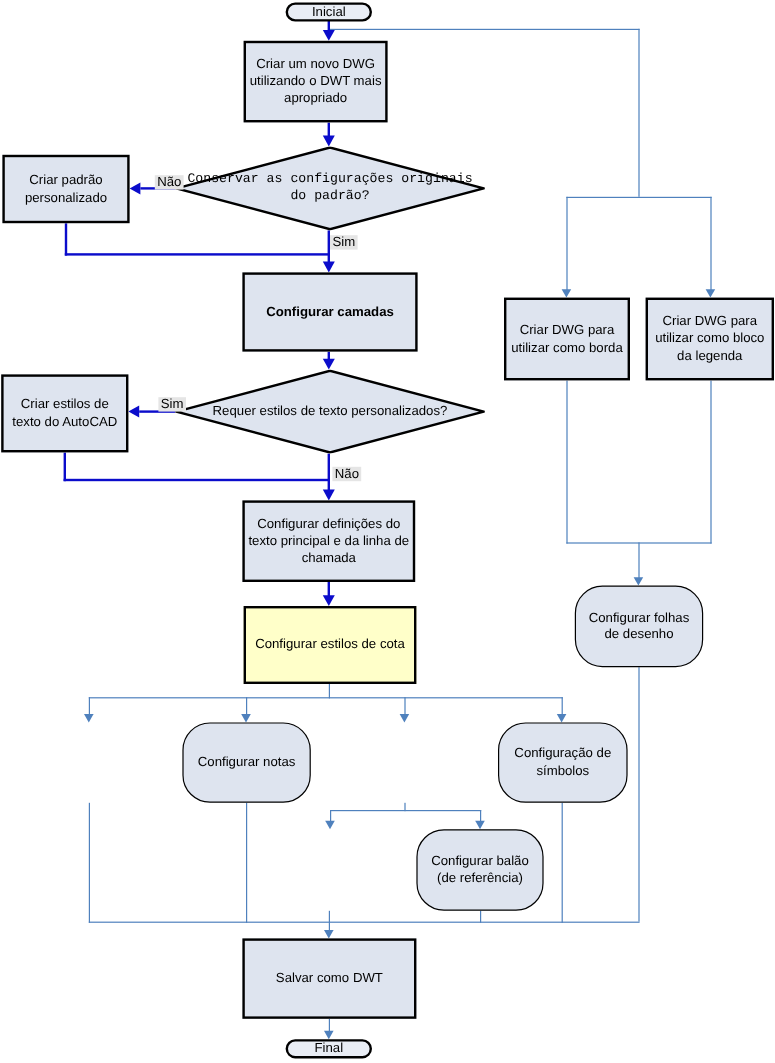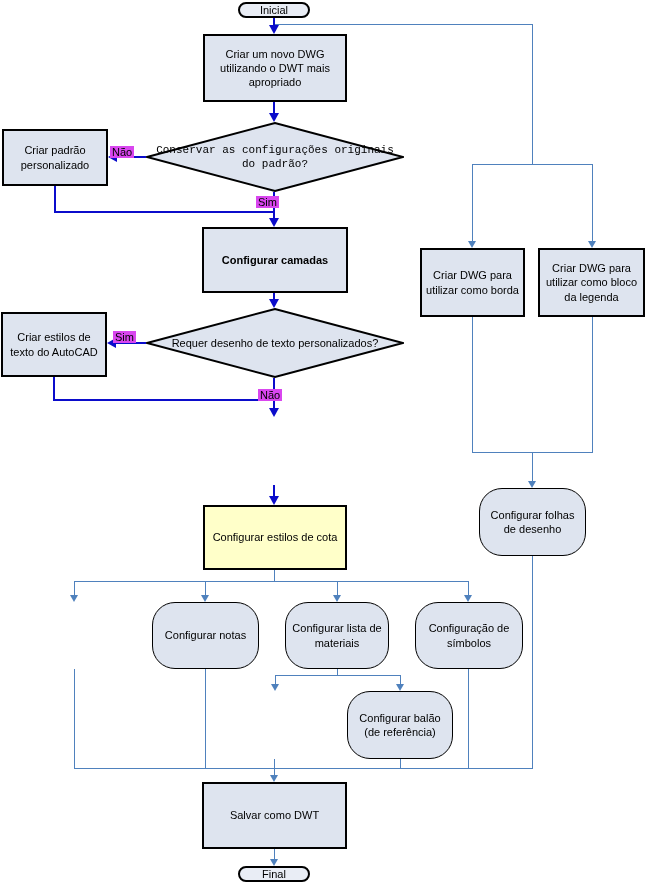--- a/index.html
+++ b/index.html
@@ -12,21 +12,21 @@
   .pill{border-radius:9px;background:#e9edf5;z-index:3;}
   .dtext{position:absolute;display:flex;align-items:center;justify-content:center;text-align:center;
          line-height:1.3;z-index:4;}
   .dsvg{position:absolute;z-index:3;}
   .ln{position:absolute;background:#4f81bd;z-index:1;}
   .flow{background:#0b0ccb;z-index:2;}
   .arr{position:absolute;width:0;height:0;z-index:2;}
   .a-down-b{border-left:5px solid transparent;border-right:5px solid transparent;border-top:9px solid #0b0ccb;}
   .a-left-b{border-top:5px solid transparent;border-bottom:5px solid transparent;border-right:9px solid #0b0ccb;}
   .a-down-s{border-left:4px solid transparent;border-right:4px solid transparent;border-top:7px solid #4f81bd;}
-  .elabel{position:absolute;background:#d946ef;padding:0 2px;z-index:5;line-height:1.1;}
+  .elabel{position:absolute;background:#e5e5e5;padding:0 2px;z-index:5;line-height:1.1;margin-left:19px;}
 </style>
 </head>
 <body>
 
 <div id="canvas">
 
   <div class="ln" style="left:274px;top:24px;width:259px;height:1px;"></div>
   <div class="ln" style="left:532px;top:24px;width:1px;height:140px;"></div>
   <div class="ln" style="left:472px;top:164px;width:121px;height:1px;"></div>
   <div class="ln" style="left:472px;top:164px;width:1px;height:78px;"></div>
@@ -89,43 +89,43 @@
   <div class="ln flow" style="left:273px;top:485px;width:2px;height:13px;"></div>
   <div class="arr a-down-b" style="left:269px;top:496px;"></div>
 
   <div class="elabel" style="left:110px;top:146px;">Não</div>
   <div class="elabel" style="left:256px;top:196px;">Sim</div>
   <div class="elabel" style="left:113px;top:331px;">Sim</div>
   <div class="elabel" style="left:258px;top:389px;">Não</div>
 
   <div class="node pill" style="left:238px;top:2px;width:72px;height:16px;">Inicial</div>
 
-  <div class="node" style="left:203px;top:34px;width:144px;height:68px;">Criar um novo DWG utilizando o DWT mais apropriado</div>
+  <div class="node" style="left:203px;top:34px;width:120px;height:68px;">Criar um novo DWG utilizando o DWT mais apropriado</div>
 
   <svg class="dsvg" style="left:146px;top:122px;" width="258" height="70" viewBox="0 0 258 70">
     <polygon points="1,35 129,1 257,35 129,69" fill="#dee4ef" stroke="#000000" stroke-width="2"></polygon>
   </svg>
   <div class="dtext" style="left:156px;top:130px;width:238px;height:54px;font-family:Liberation Mono, monospace;">Conservar as configurações originais do padrão?</div>
 
   <div class="node" style="left:2px;top:129px;width:106px;height:57px;">Criar padrão personalizado</div>
 
   <div class="node" style="left:202px;top:227px;width:146px;height:66px;font-weight:bold;">Configurar camadas</div>
 
   <svg class="dsvg" style="left:146px;top:308px;" width="258" height="70" viewBox="0 0 258 70">
     <polygon points="1,35 129,1 257,35 129,69" fill="#dee4ef" stroke="#000000" stroke-width="2"></polygon>
   </svg>
-  <div class="dtext" style="left:156px;top:316px;width:238px;height:54px;">Requer desenho de texto personalizados?</div>
+  <div class="dtext" style="left:156px;top:316px;width:238px;height:54px;">Requer estilos de texto personalizados?</div>
 
   <div class="node" style="left:1px;top:312px;width:106px;height:65px;">Criar estilos de texto do AutoCAD</div>
 
+  <div class="node" style="left:202px;top:417px;width:144px;height:68px;">Configurar definições do texto principal e da linha de chamada</div>
 
   <div class="node yellow" style="left:203px;top:505px;width:144px;height:65px;">Configurar estilos de cota</div>
 
   <div class="node thin" style="left:152px;top:602px;width:107px;height:67px;">Configurar notas</div>
-  <div class="node thin" style="left:285px;top:602px;width:104px;height:67px;">Configurar lista de materiais</div>
   <div class="node thin" style="left:415px;top:602px;width:108px;height:67px;">Configuração de símbolos</div>
 
   <div class="node thin" style="left:347px;top:691px;width:106px;height:68px;">Configurar balão (de referência)</div>
 
   <div class="node" style="left:202px;top:782px;width:145px;height:67px;">Salvar como DWT</div>
 
   <div class="node pill" style="left:238px;top:866px;width:72px;height:16px;">Final</div>
 
   <div class="node" style="left:420px;top:248px;width:105px;height:69px;">Criar DWG para utilizar como borda</div>
   <div class="node" style="left:538px;top:248px;width:107px;height:69px;">Criar DWG para utilizar como bloco da legenda</div>

